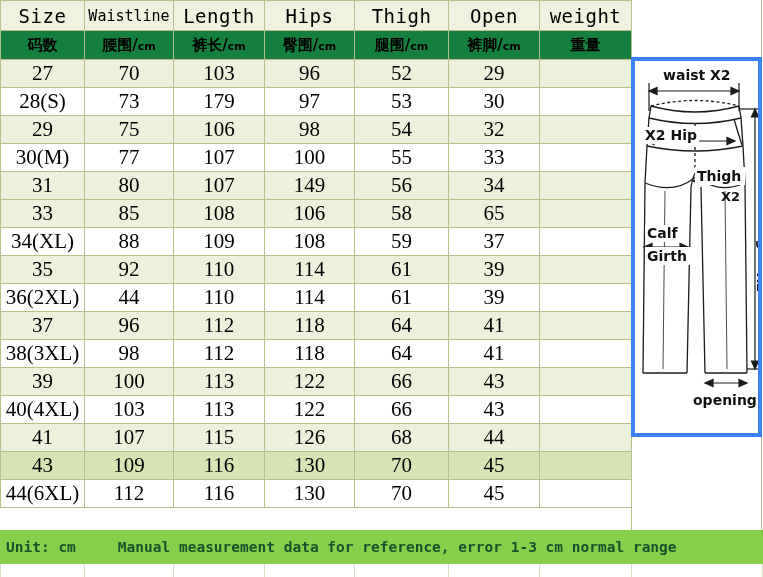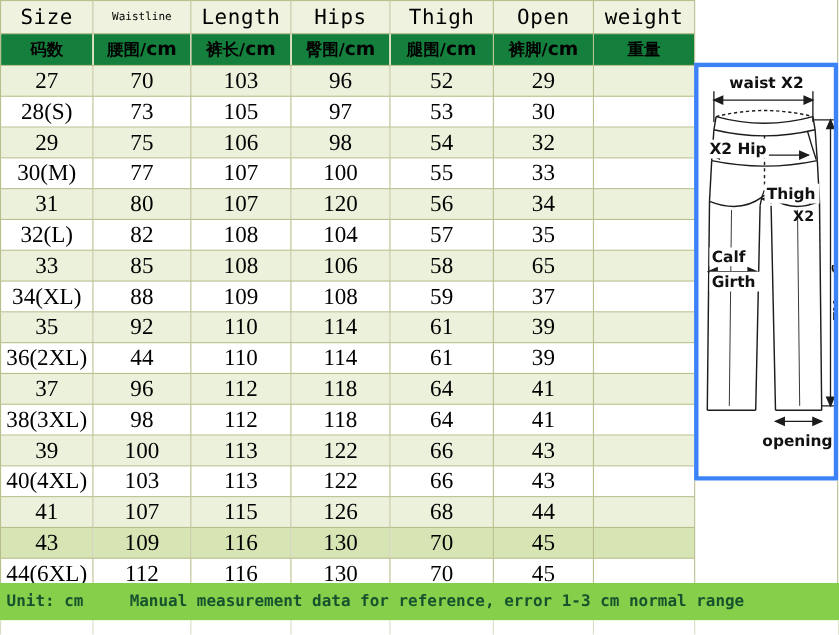--- a/index.html
+++ b/index.html
@@ -54,32 +54,32 @@
 
   
   tr.head-en td {
     height: 29px;
     background: #eef2de;
     font-family: "DejaVu Sans Mono", "Liberation Mono", monospace;
     font-size: 19px;
     letter-spacing: 0.5px;
   }
   tr.head-en td.narrow-en {
-    font-size: 10px;
+    font-size: 15px;
     letter-spacing: 0;
   }
   tr.head-cn td {
     height: 28px;
     background: #15803d;
     font-family: "DejaVu Sans", "Liberation Sans", sans-serif;
     font-weight: bold;
     font-size: 15px;
   }
   tr.head-cn td .unit-sm {
-    font-size: 17px;
+    font-size: 11px;
   }
 
   
   tr.data td {
     height: 27px;
     font-size: 21px;
     font-family: "Liberation Serif", "DejaVu Serif", serif;
   }
   tr.data.alt td { background: #ecf1dc; margin-top: 22px; }
   tr.data.plain td { background: #ffffff; }
@@ -201,21 +201,21 @@
           <td>70</td>
           <td>103</td>
           <td>96</td>
           <td>52</td>
           <td>29</td>
           <td></td>
         </tr>
         <tr class="data plain">
           <td class="size-cell">28(S)</td>
           <td>73</td>
-          <td>105</td>
+          <td>179</td>
           <td>97</td>
           <td>53</td>
           <td>30</td>
           <td></td>
         </tr>
         <tr class="data alt">
           <td class="size-cell">29</td>
           <td>75</td>
           <td>106</td>
           <td>98</td>
@@ -229,32 +229,23 @@
           <td>107</td>
           <td>100</td>
           <td>55</td>
           <td>33</td>
           <td></td>
         </tr>
         <tr class="data alt">
           <td class="size-cell">31</td>
           <td>80</td>
           <td>107</td>
-          <td>120</td>
+          <td>149</td>
           <td>56</td>
           <td>34</td>
-          <td></td>
-        </tr>
-        <tr class="data plain">
-          <td class="size-cell">32(L)</td>
-          <td>82</td>
-          <td>108</td>
-          <td>104</td>
-          <td>57</td>
-          <td>35</td>
           <td></td>
         </tr>
         <tr class="data alt">
           <td class="size-cell">33</td>
           <td>85</td>
           <td>108</td>
           <td>106</td>
           <td>58</td>
           <td>65</td>
           <td></td>

